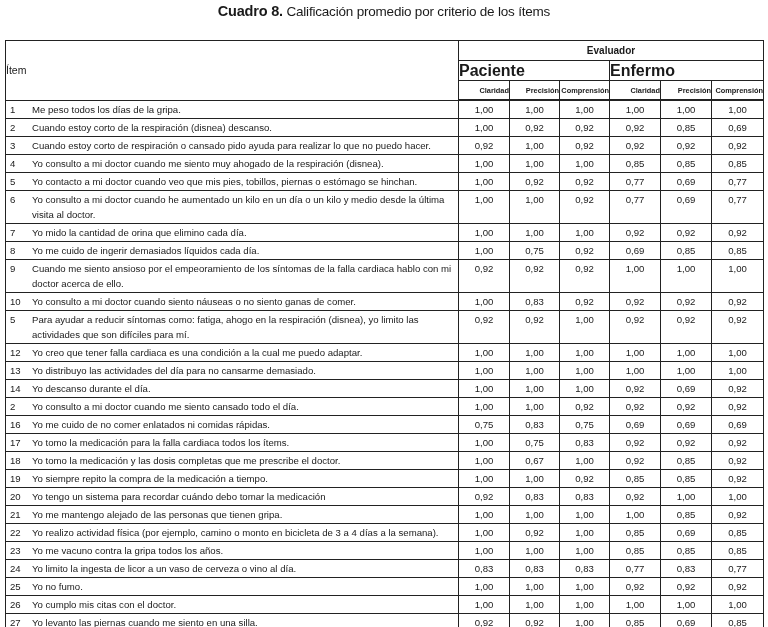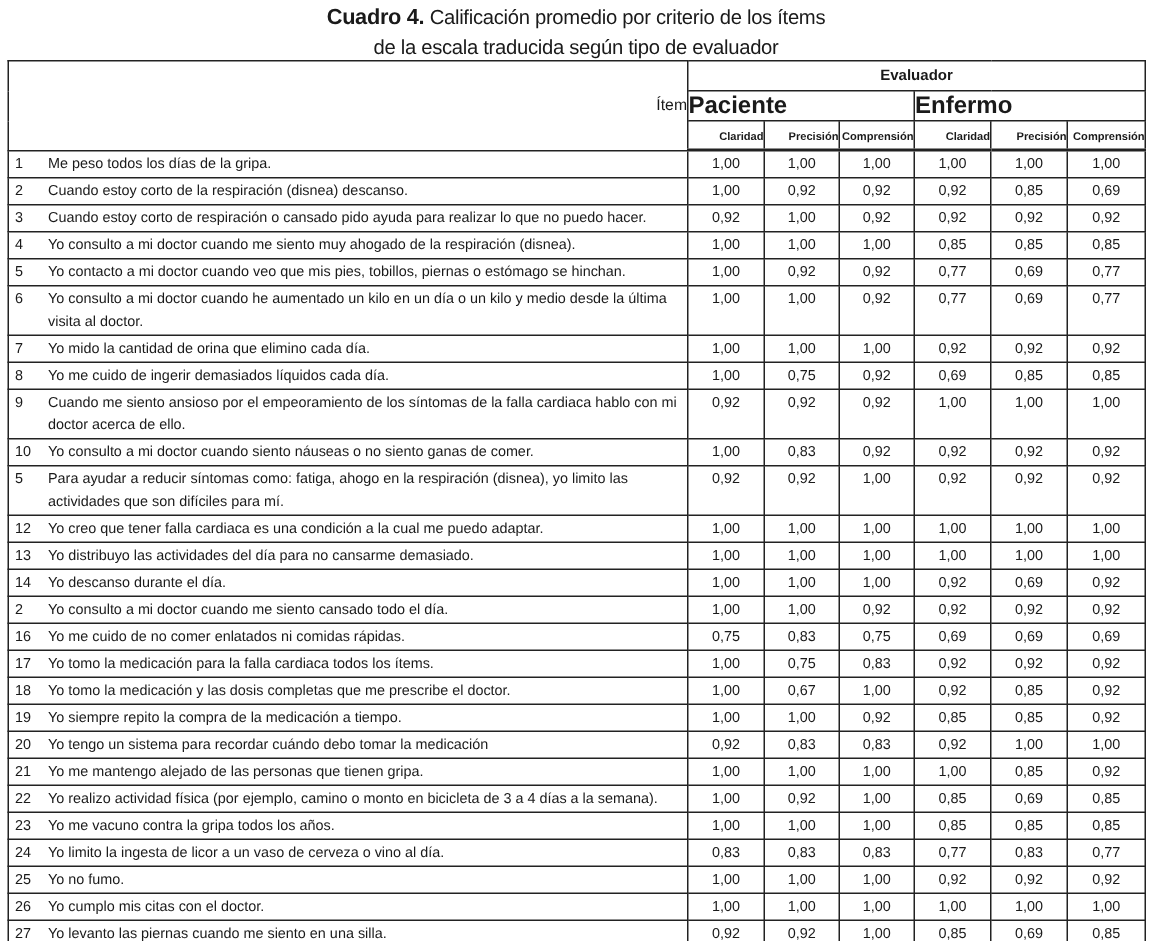--- a/index.html
+++ b/index.html
@@ -2,40 +2,39 @@
 <html><head>
 <meta charset="utf-8">
 <style>
   html, body { margin: 0; padding: 0; background: #ffffff; }
   body { width: 768px; height: 627px; overflow: hidden; font-family: "Liberation Sans", sans-serif; color: #1a1a1a; }
   .caption { text-align: center; font-size: 13.5px; line-height: 19px; padding-top: 2px; letter-spacing: -0.2px; }
   .caption .lbl { font-weight: bold; font-size: 14.5px; }
   table { border-collapse: collapse; position: absolute; left: 5px; top: 40px; width: 758px; table-layout: fixed; }
   td, th { border: 1.5px solid #222; font-size: 9.6px; padding: 0; }
   th { font-weight: normal; }
-  .h-item { text-align: right; font-size: 10.5px; }
+  .h-item { text-align: left; font-size: 10.5px; }
   .h-eval { height: 19px; font-size: 10px; font-weight: bold; text-align: center; }
   .h-grp { height: 19px; font-size: 16px; font-weight: bold; text-align: left; }
   .h-sub { height: 18px; font-size: 7.4px; font-weight: bold; text-align: right; }
   thead tr:last-child th { border-bottom: 2.5px solid #222; }
   td.item { padding: 1px 0 1px 4px; vertical-align: top; line-height: 15px; }
   td.item .n { display: inline-block; width: 22px; vertical-align: top; }
   td.item .t { display: inline-block; width: 420px; vertical-align: top; }
   td.v { text-align: center; vertical-align: top; padding-top: 1px; line-height: 15px; }
   tbody tr { height: 16px; }
 </style>
 </head>
 <body>
 
 <div class="caption">
   <div>
-    <span class="lbl">Cuadro 4.</span>
+    <span class="lbl">Cuadro 8.</span>
     <span>Calificación promedio por criterio de los ítems</span>
   </div>
-  <div>de la escala traducida según tipo de evaluador</div>
 </div>
 
 <table>
   <colgroup>
     <col style="width:453px">
     <col style="width:51px">
     <col style="width:50px">
     <col style="width:50px">
     <col style="width:51px">
     <col style="width:51px">

